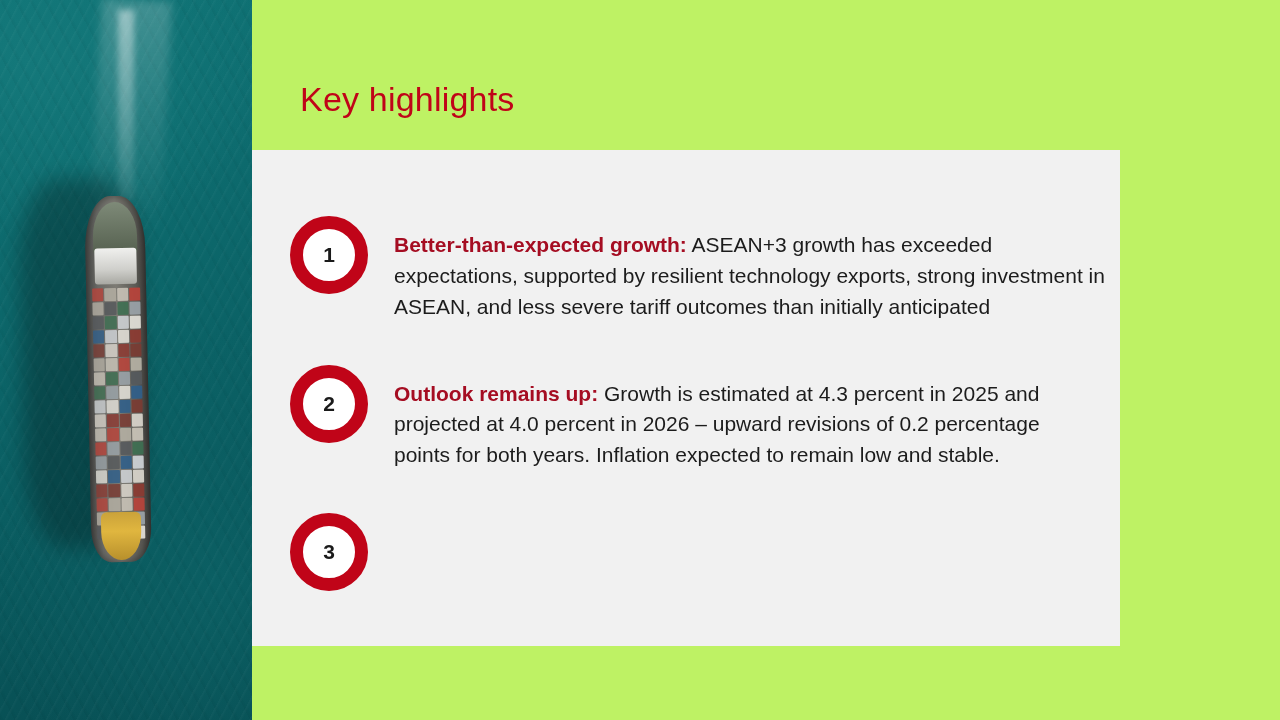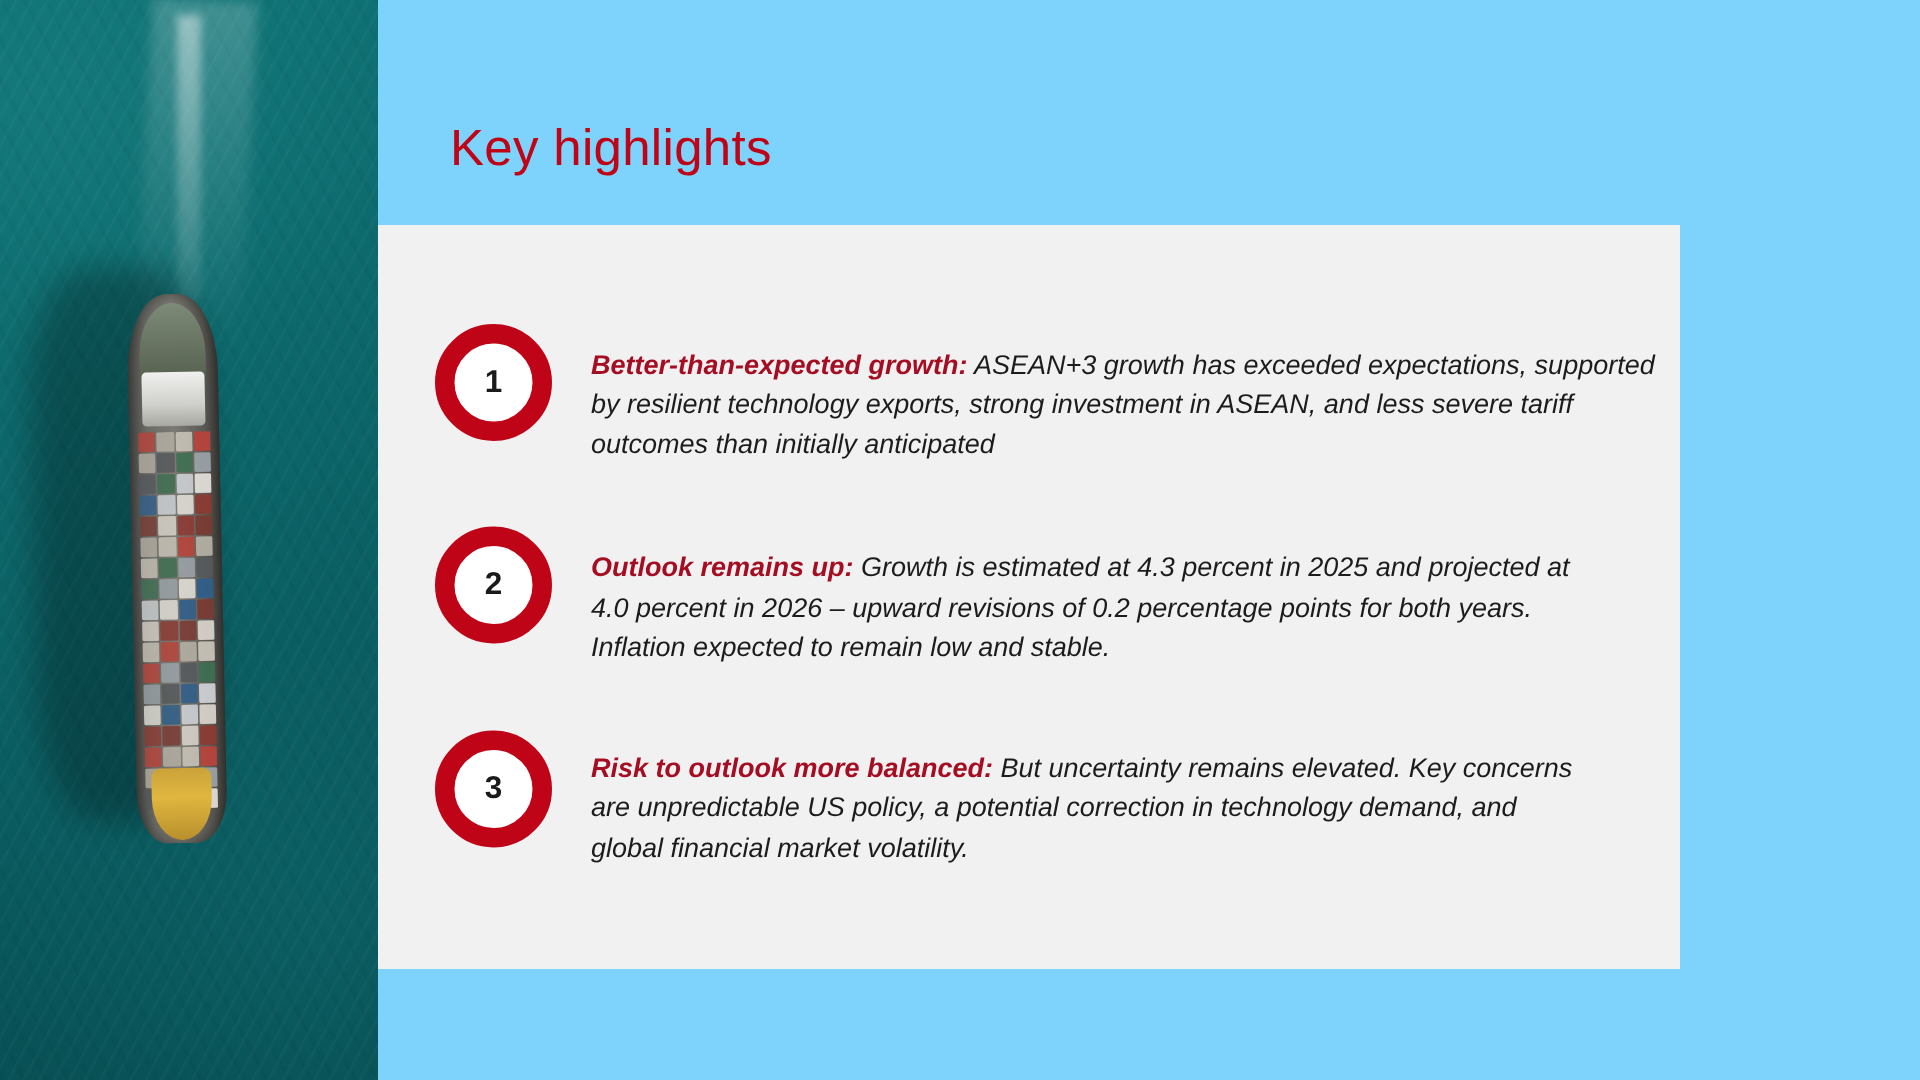--- a/index.html
+++ b/index.html
@@ -10,21 +10,21 @@
   body {
     width: 1280px;
     height: 720px;
     overflow: hidden;
     font-family: "Liberation Sans", sans-serif;
   }
   .slide {
     position: relative;
     width: 1280px;
     height: 720px;
-    background: #7dd3fc;
+    background: #bef264;
   }
 
   
   .photo-panel {
     position: absolute;
     left: 0;
     top: 0;
     width: 252px;
     height: 720px;
     overflow: hidden;
@@ -173,26 +173,25 @@
     display: flex;
     align-items: center;
     justify-content: center;
     font-size: 21px;
     font-weight: bold;
     color: #1a1a1a;
     margin-right: 26px;
   }
   .text {
     flex: 1 1 auto;
-    font-size: 18px;
+    font-size: 21px;
     line-height: 1.47;
     color: #1c1c1c;
     padding-top: 14px;
     max-width: 712px;
-    font-style: italic;
   }
   .lead {
     color: #a50d22;
     font-weight: bold;
   }
   .item-1 .text { max-width: 712px; }
   .item-2 .text { max-width: 672px; }
   .item-3 .text { max-width: 660px; padding-top: 12px; }
 </style>
 </head>
@@ -299,17 +298,16 @@
       <div class="text"><span class="lead">Better-than-expected growth:</span><span> ASEAN+3 growth has exceeded expectations, supported by resilient technology exports, strong investment in ASEAN, and less severe tariff outcomes than initially anticipated</span></div>
     </div>
 
     <div class="item item-2">
       <div class="badge">2</div>
       <div class="text"><span class="lead">Outlook remains up:</span><span> Growth is estimated at 4.3 percent in 2025 and projected at 4.0 percent in 2026 – upward revisions of 0.2 percentage points for both years. Inflation expected to remain low and stable.</span></div>
     </div>
 
     <div class="item item-3">
       <div class="badge">3</div>
-      <div class="text"><span class="lead">Risk to outlook more balanced:</span><span> But uncertainty remains elevated. Key concerns are unpredictable US policy, a potential correction in technology demand, and global financial market volatility.</span></div>
     </div>
 
   </div>
 </div>
 
 </body></html>

